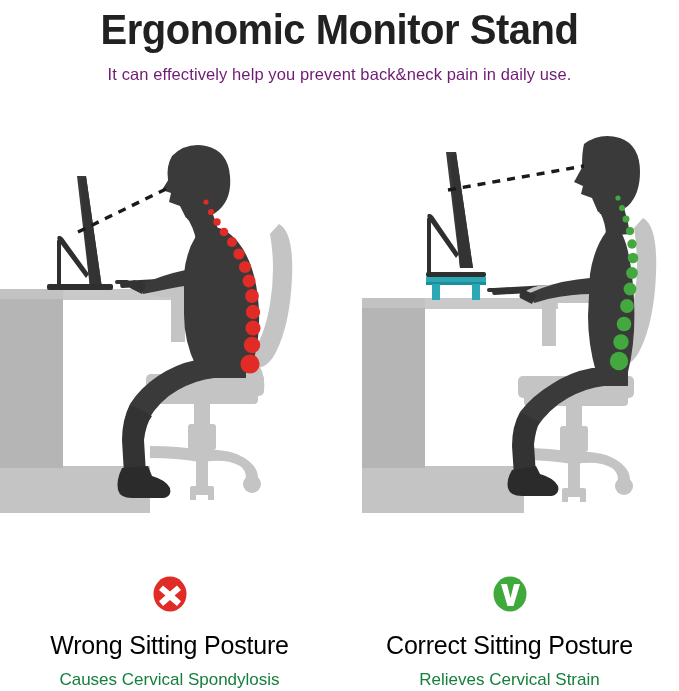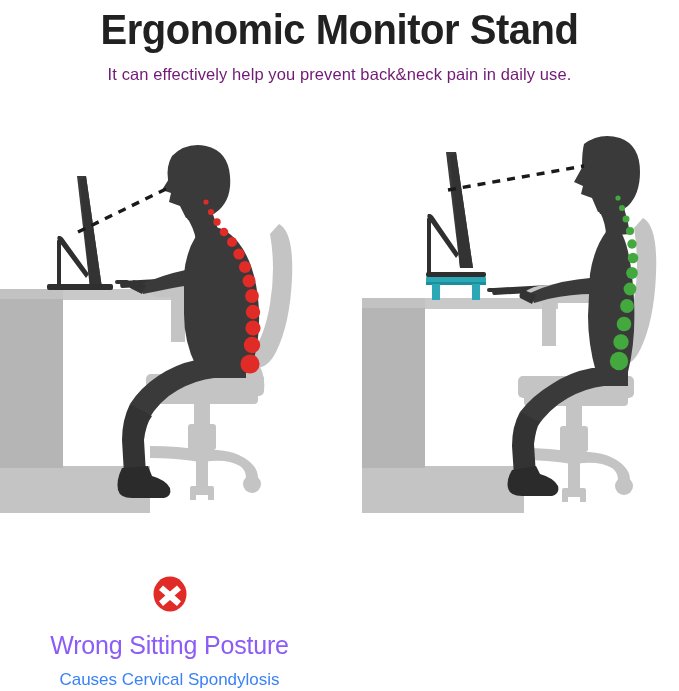--- a/index.html
+++ b/index.html
@@ -87,29 +87,29 @@
   .badge {
     width: 40px;
     height: 40px;
     margin: 9px auto 0 auto;
     display: block;
   }
   .cap-title {
     font-size: 25px;
     line-height: 30px;
     font-weight: 400;
-    color: #8b5cf6;
+    color: #000000;
     margin: 16px 0 0 0;
     letter-spacing: -0.2px;
   }
   .cap-sub {
     font-size: 17px;
     line-height: 22px;
     font-weight: 400;
-    color: #3b82f6;
+    color: #15803d;
     margin: 9px 0 0 0;
   }
 </style>
 </head>
 <body>
 
 <div class="page">
 
   <div class="header">
     <h1 class="title">Ergonomic Monitor Stand</h1>
@@ -309,15 +309,23 @@
 
     <div class="caption left">
       <svg class="badge" viewBox="0 0 40 40">
         <ellipse cx="20" cy="20" rx="16.5" ry="17.5" fill="#e02b27"></ellipse>
         <path d="M13 11.5 L20 17.6 L27 11.5 L31 16 L24.6 21.6 L31 27.2 L27 32 L20 26 L13 32 L9 27.2 L15.4 21.6 L9 16 Z" fill="#ffffff"></path>
       </svg>
       <div class="cap-title">Wrong Sitting Posture</div>
       <div class="cap-sub">Causes Cervical Spondylosis</div>
     </div>
 
+    <div class="caption right">
+      <svg class="badge" viewBox="0 0 40 40">
+        <ellipse cx="20" cy="20" rx="16.5" ry="17.5" fill="#3fa93b"></ellipse>
+        <path d="M11 10 L17 10 L20.5 24 L24 10 L30 10 L23.5 32 L17.5 32 Z" fill="#ffffff"></path>
+      </svg>
+      <div class="cap-title">Correct Sitting Posture</div>
+      <div class="cap-sub">Relieves Cervical Strain</div>
+    </div>
   </div>
 
 </div>
 
 </body></html>

